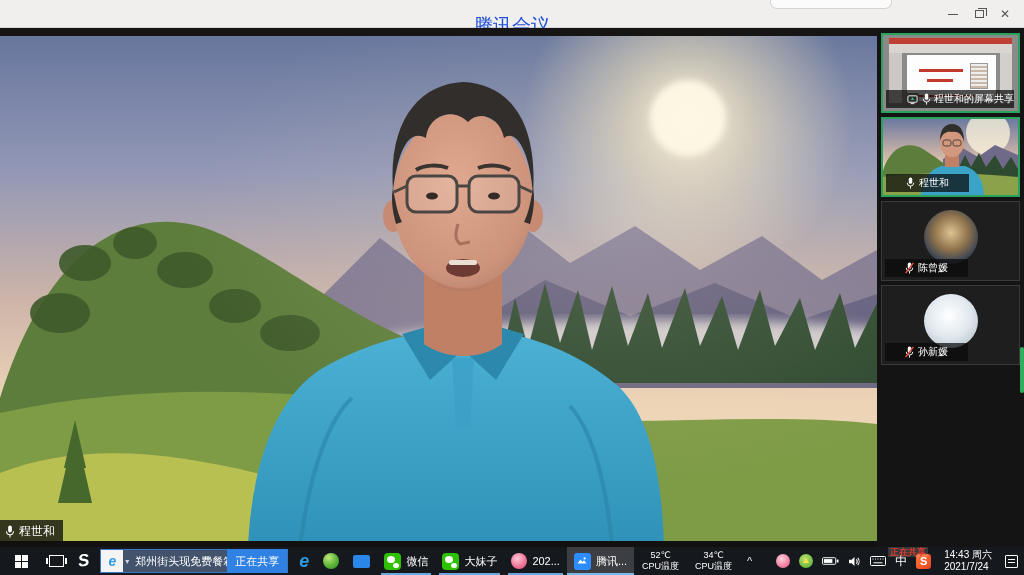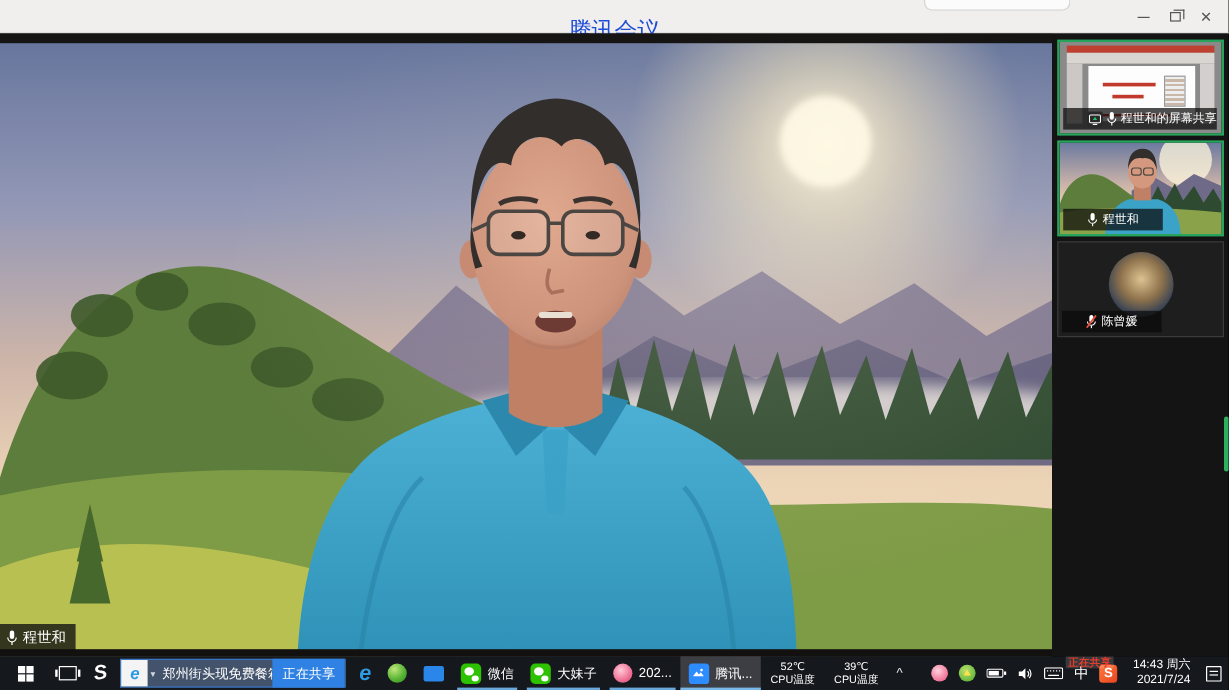--- a/index.html
+++ b/index.html
@@ -91,21 +91,21 @@
   .cpu-cell{display:flex;flex-direction:column;align-items:center;justify-content:center;font-size:9px;line-height:1.25;padding:0 8px;}
   .chevron{font-size:11px;color:#eee;}
   .tray{display:flex;align-items:center;gap:9px;padding:0 6px;margin-left:auto;}
   .tray-ic{display:flex;align-items:center;justify-content:center;}
   .ic-tray-pink{width:14px;height:14px;border-radius:50%;background:radial-gradient(circle at 40% 35%,#ffd2dd,#f27fa0 60%,#d95b85);}
   .ic-tray-green{width:14px;height:14px;border-radius:50%;background:radial-gradient(circle at 40% 35%,#b9e06c,#49a82e);position:relative;}
   .ic-tray-green:before{content:"";position:absolute;left:4px;top:4px;border-left:3px solid transparent;border-right:3px solid transparent;border-bottom:5px solid #ffe24a;}
   .ime{font-size:12px;color:#fff;}
   .sogou{width:15px;height:15px;border-radius:3px;background:linear-gradient(135deg,#ff7a3c,#e8431f);color:#fff;font-size:11px;font-weight:bold;display:flex;align-items:center;justify-content:center;}
   .share-status{position:absolute;top:0;right:96px;color:#e23c2c;font-size:9px;font-weight:bold;background:rgba(255,245,240,.15);padding:0 2px;line-height:10px;}
-  .clock{display:flex;flex-direction:column;align-items:flex-end;justify-content:center;font-size:10px;line-height:1.25;color:#fff;padding:0 4px;}
+  .clock{display:flex;flex-direction:column;align-items:flex-start;justify-content:center;font-size:10px;line-height:1.25;color:#fff;padding:0 4px;}
   .action-ic{width:13px;height:13px;border:1px solid #fff;border-radius:1px;position:relative;}
   .action-ic:before{content:"";position:absolute;left:2px;top:3px;width:7px;height:1px;background:#fff;box-shadow:0 3px 0 #fff;}
 </style>
 </head>
 <body>
 
 <div class="screen">
 
   <div class="titlebar">
     <span class="title">腾讯会议</span>
@@ -300,20 +300,34 @@
                 <path d="M1.2 6.8a3.8 3.8 0 0 0 7.6 0" stroke="#fff" stroke-width="1.1" fill="none"></path>
                 <line x1="5" y1="10.8" x2="5" y2="13.5" stroke="#fff" stroke-width="1.1"></line>
                 <line x1="0.5" y1="13" x2="9.5" y2="1" stroke="#e84c3d" stroke-width="1.8"></line>
               </svg>
           </span>
           <span>陈曾媛</span>
         </div>
       </div>
 
 
+      <div class="thumb">
+        <div class="avatar av-pale"></div>
+        <div class="tag">
+          <span class="mic-ic">
+            <svg viewBox="0 0 10 14" width="9" height="12">
+                <rect x="3" y="0.5" width="4" height="7.5" rx="2" fill="#fff"></rect>
+                <path d="M1.2 6.8a3.8 3.8 0 0 0 7.6 0" stroke="#fff" stroke-width="1.1" fill="none"></path>
+                <line x1="5" y1="10.8" x2="5" y2="13.5" stroke="#fff" stroke-width="1.1"></line>
+                <line x1="0.5" y1="13" x2="9.5" y2="1" stroke="#e84c3d" stroke-width="1.8"></line>
+              </svg>
+          </span>
+          <span>孙新媛</span>
+        </div>
+      </div>
 
       <div class="scrollbar-thumb"></div>
     </div>
   </div>
 
   <div class="taskbar">
     <div class="tb-item start-btn">
       <span class="win-logo">
           <i></i>
           <i></i>
@@ -366,21 +380,21 @@
           </svg>
       </span>
       <span class="tb-label">腾讯...</span>
     </div>
 
     <div class="cpu-cell">
       <span>52℃</span>
       <span>CPU温度</span>
     </div>
     <div class="cpu-cell">
-      <span>39℃</span>
+      <span>34℃</span>
       <span>CPU温度</span>
     </div>
     <div class="tb-item">
       <span class="chevron">^</span>
     </div>
 
     <div class="tray">
       <span class="tray-ic">
           <span class="ic-tray-pink"></span>
         </span>

